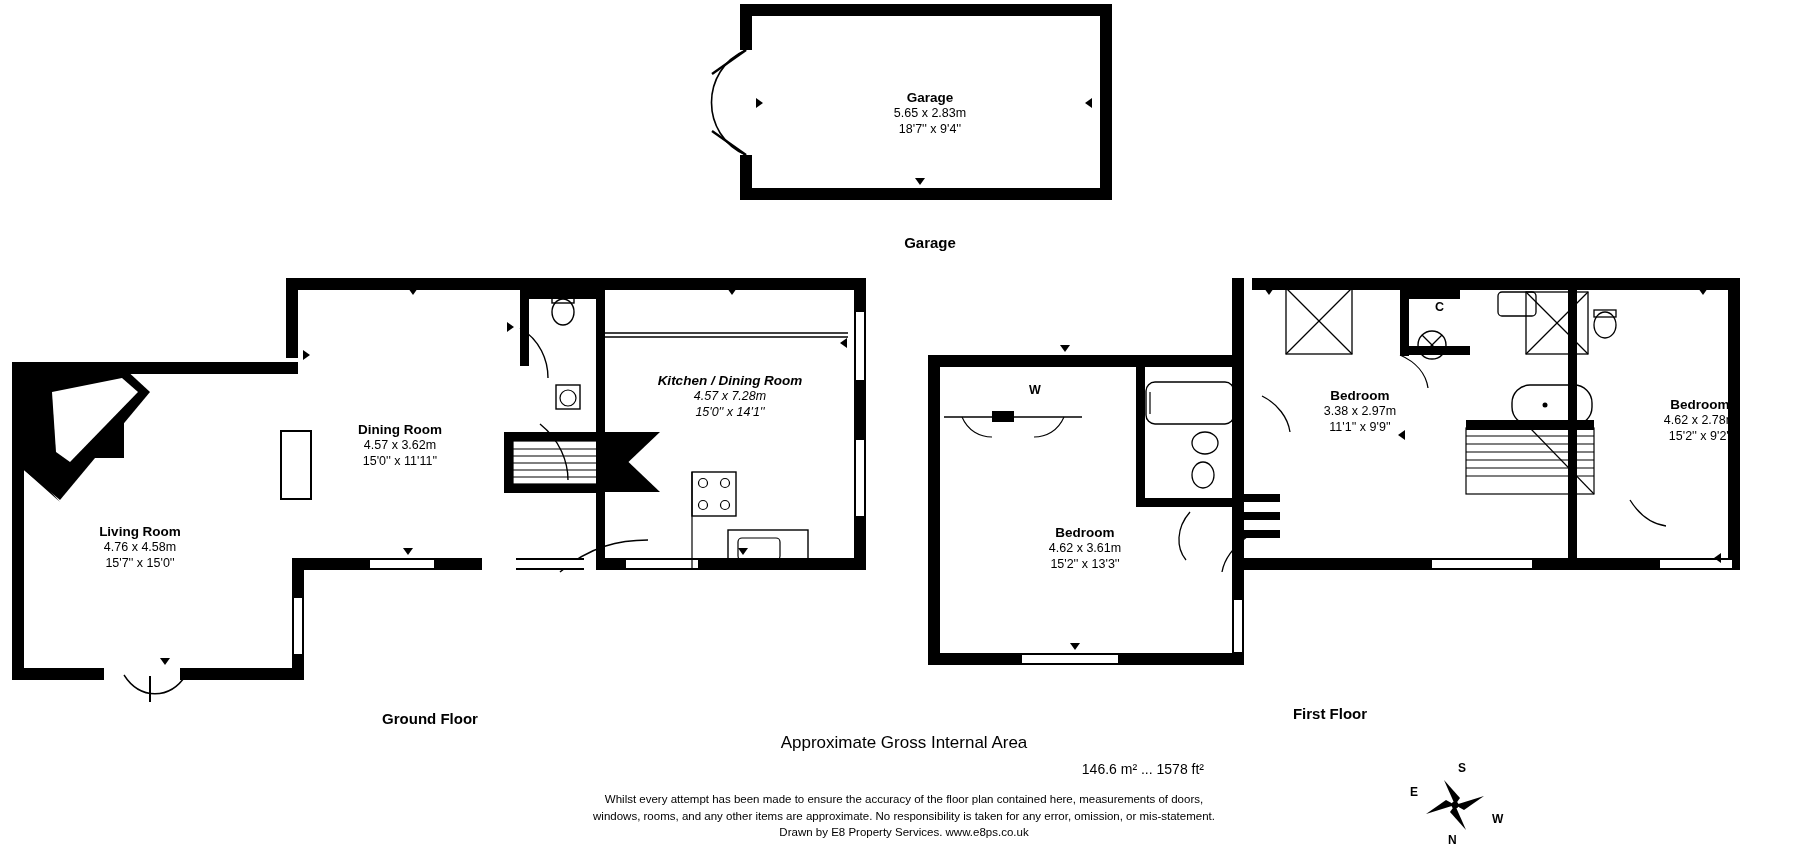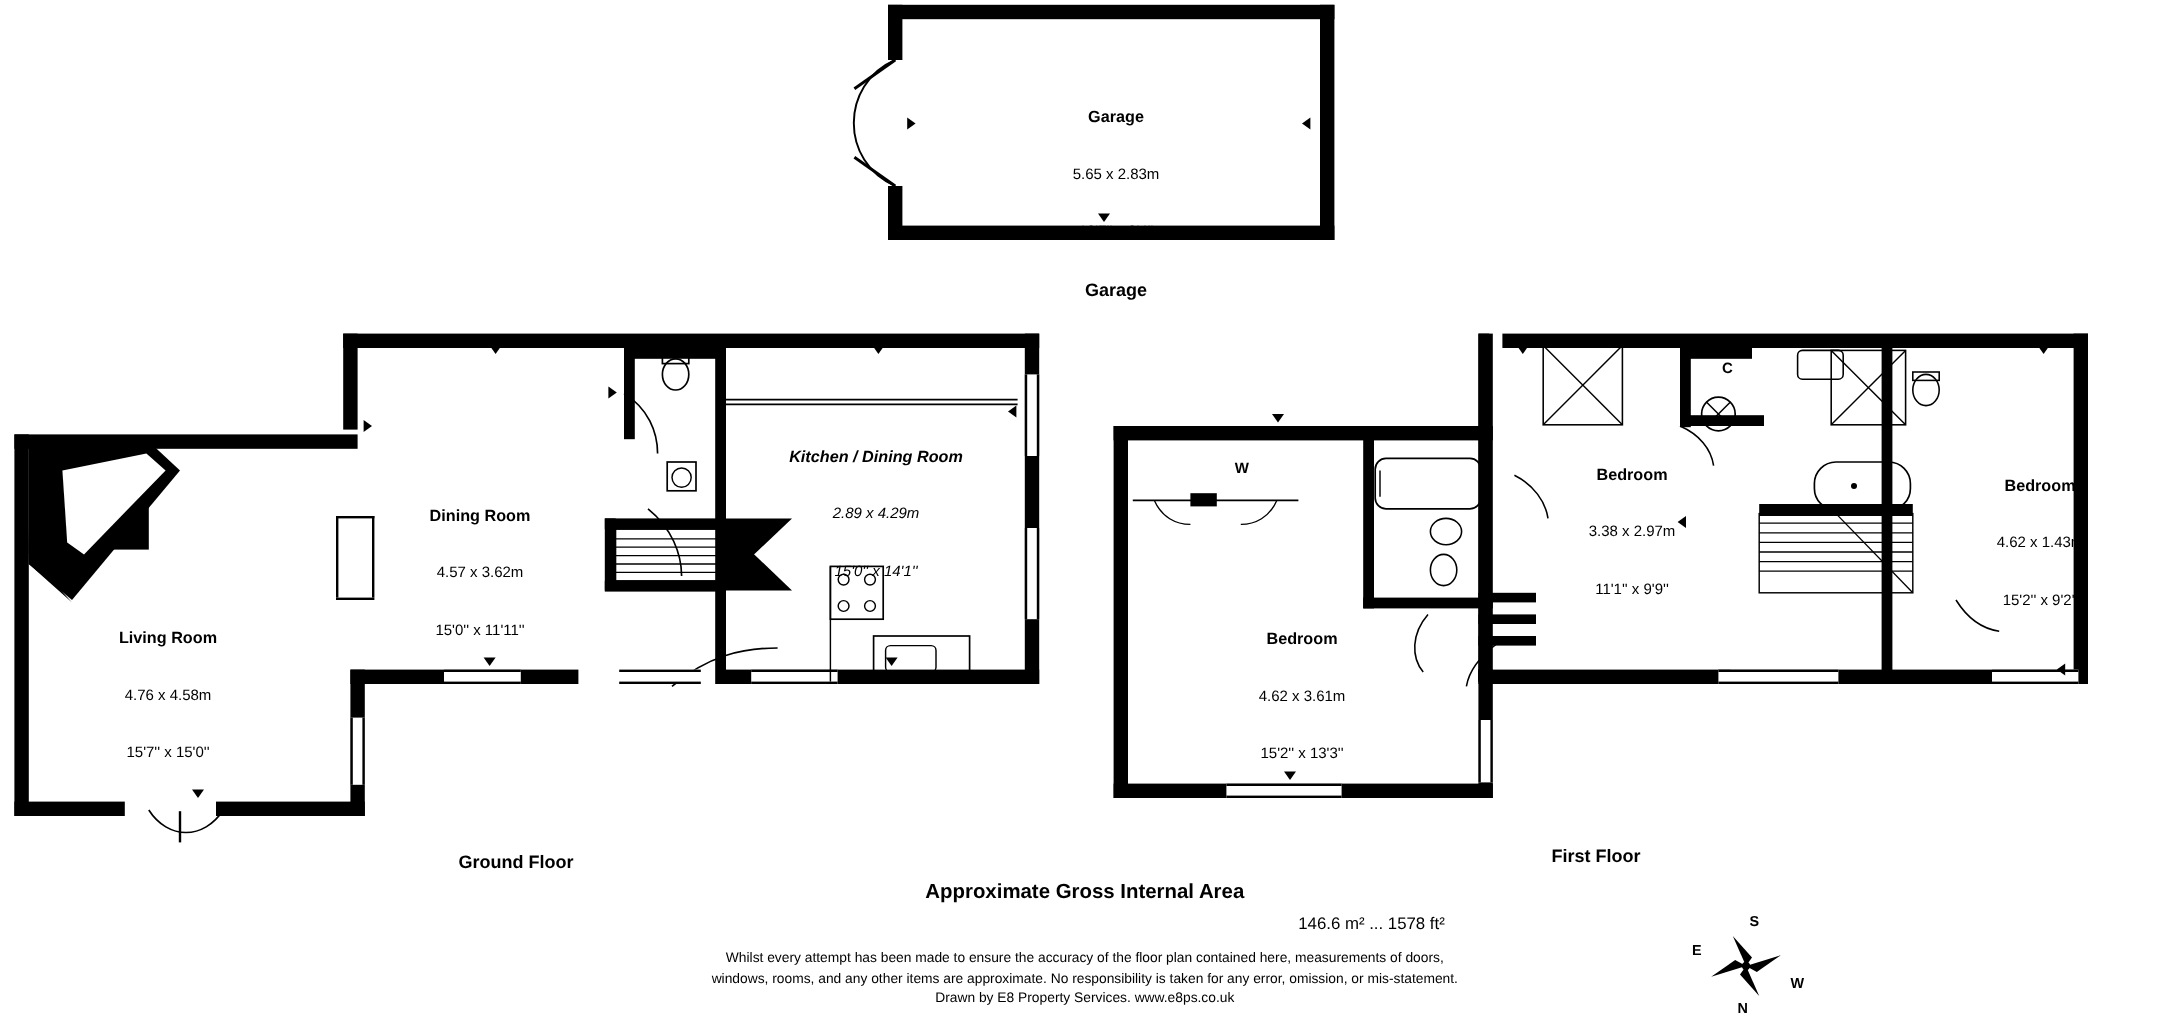--- a/index.html
+++ b/index.html
@@ -34,38 +34,37 @@
     text-align: center;
     line-height: 1.22;
     white-space: nowrap;
   }
   .room-label .name {
     font-weight: bold;
     font-size: 13.5px;
   }
   .room-label .dim {
     font-size: 12.5px;
-    margin-top: 32px;
   }
   .floor-title {
     position: absolute;
     font-weight: bold;
     font-size: 15px;
     text-align: center;
     white-space: nowrap;
   }
   .plain-label {
     position: absolute;
     font-size: 12.5px;
     font-weight: bold;
     white-space: nowrap;
   }
   .area-title {
     position: absolute;
-    font-weight: bold;
+    font-weight: normal;
     font-size: 17px;
     text-align: center;
     white-space: nowrap;
   }
   .area-value {
     position: absolute;
     font-size: 14px;
     text-align: right;
     white-space: nowrap;
   }
@@ -249,21 +248,21 @@
     </div>
 
     <div class="room-label" style="left:295px; top:422px; width:210px;">
       <div class="name">Dining Room</div>
       <div class="dim">4.57 x 3.62m</div>
       <div class="dim">15'0'' x 11'11''</div>
     </div>
 
     <div class="room-label" style="left:615px; top:373px; width:230px;font-style:italic;">
       <div class="name">Kitchen / Dining Room</div>
-      <div class="dim">2.89 x 4.29m</div>
+      <div class="dim">4.57 x 7.28m</div>
       <div class="dim">15'0'' x 14'1''</div>
     </div>
 
     <div class="floor-title" style="left:320px; top:710px; width:220px;">Ground Floor</div>
   </div>
 
   <div>
 
     <div class="wall" style="left:1252px; top:278px; width:488px; height:12px;"></div>
     <div class="wall" style="left:1728px; top:278px; width:12px; height:292px;"></div>
@@ -359,21 +358,21 @@
     </div>
 
     <div class="room-label" style="left:1250px; top:388px; width:220px;">
       <div class="name">Bedroom</div>
       <div class="dim">3.38 x 2.97m</div>
       <div class="dim">11'1'' x 9'9''</div>
     </div>
 
     <div class="room-label" style="left:1600px; top:397px; width:200px;">
       <div class="name">Bedroom</div>
-      <div class="dim">4.62 x 1.43m</div>
+      <div class="dim">4.62 x 2.78m</div>
       <div class="dim">15'2'' x 9'2''</div>
     </div>
 
     <div class="floor-title" style="left:1220px; top:705px; width:220px;">First Floor</div>
   </div>
 
   <div class="area-title" style="left:604px; top:733px; width:600px;">Approximate Gross Internal Area</div>
   <div class="area-value" style="left:604px; top:761px; width:600px;">146.6 m² ... 1578 ft²</div>
 
   <div class="disclaimer" style="left:554px; top:791px;">

